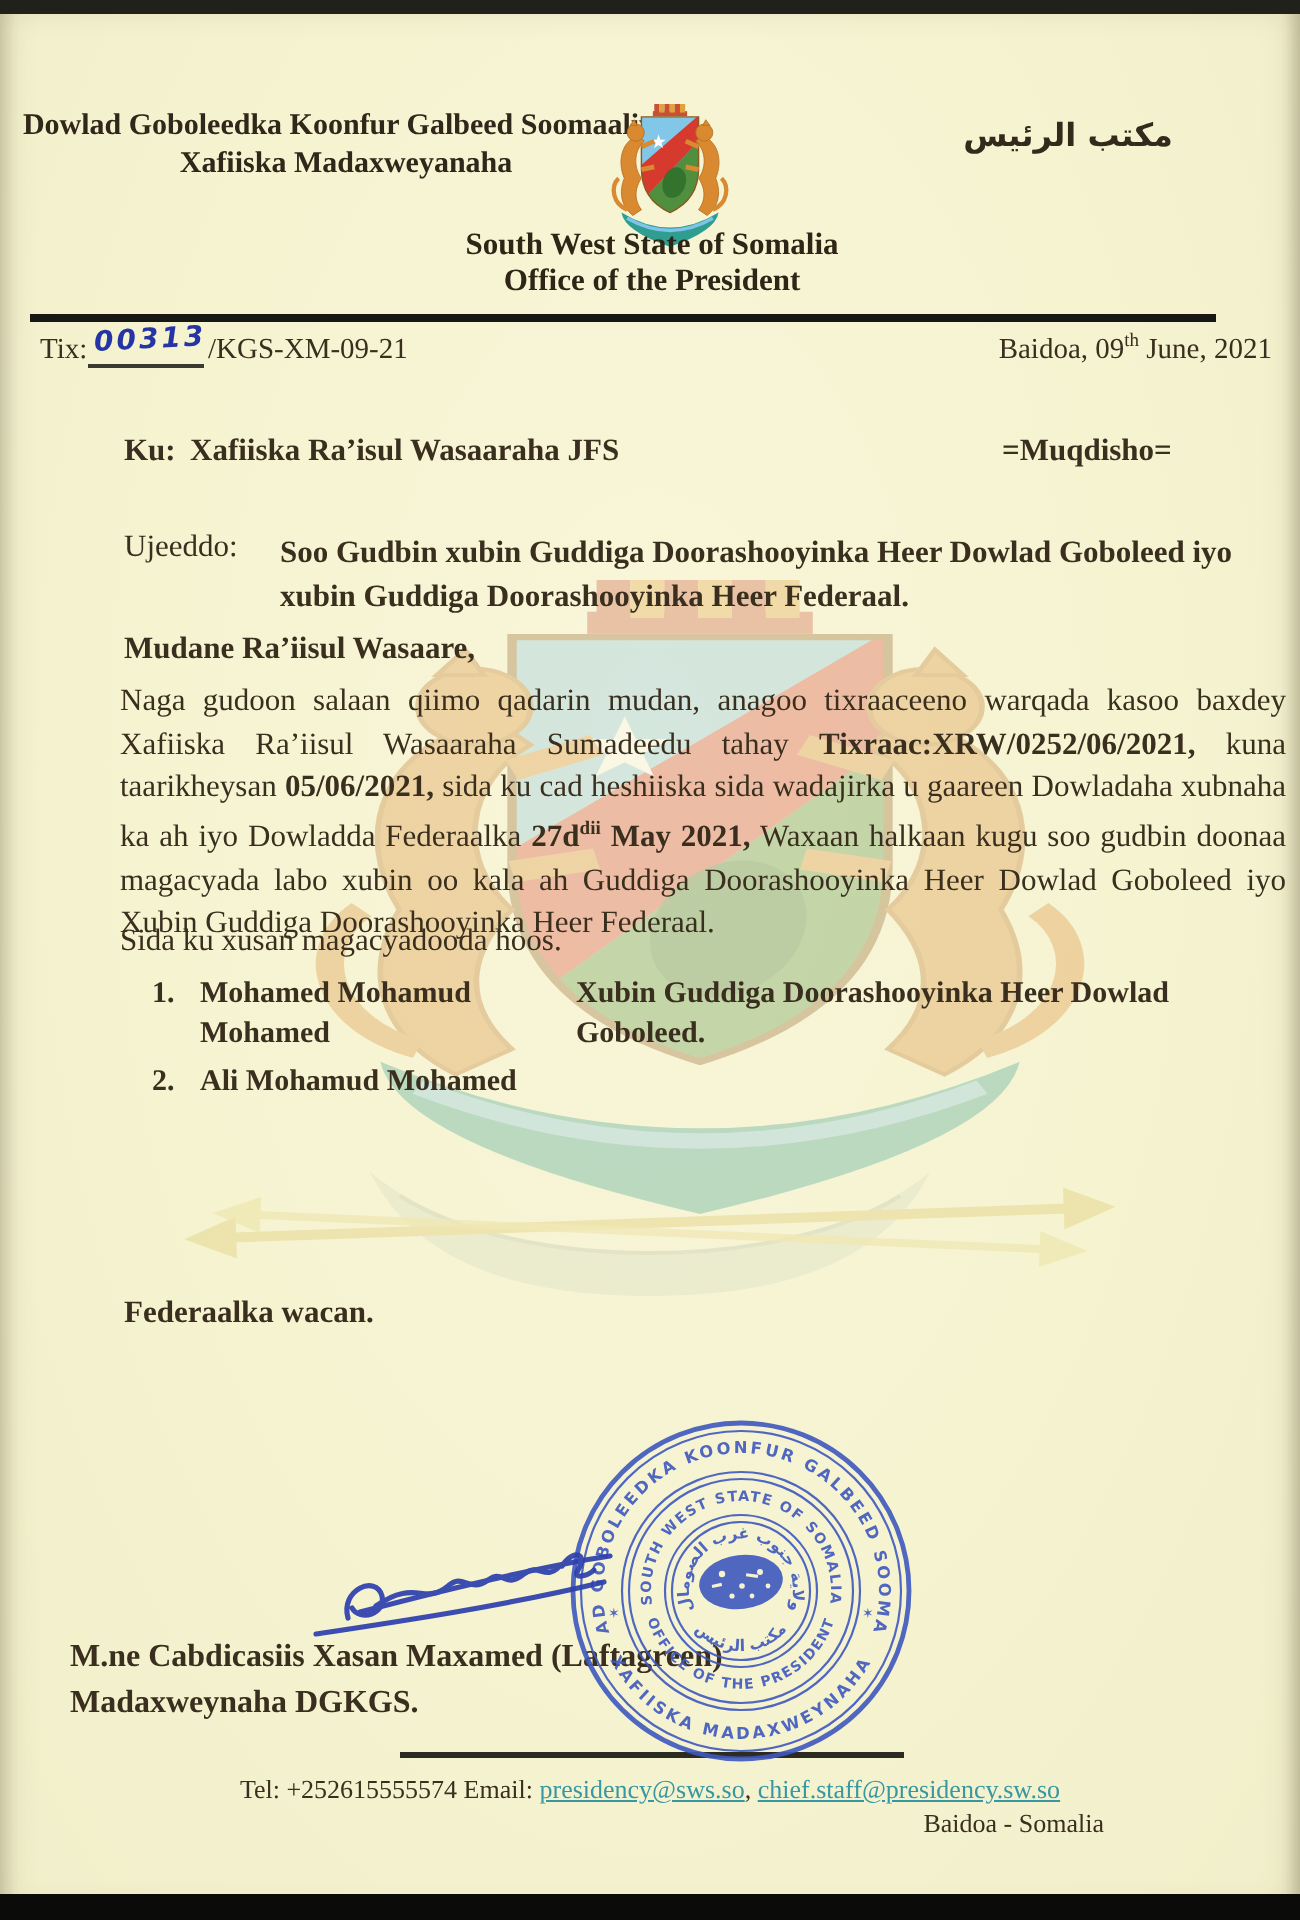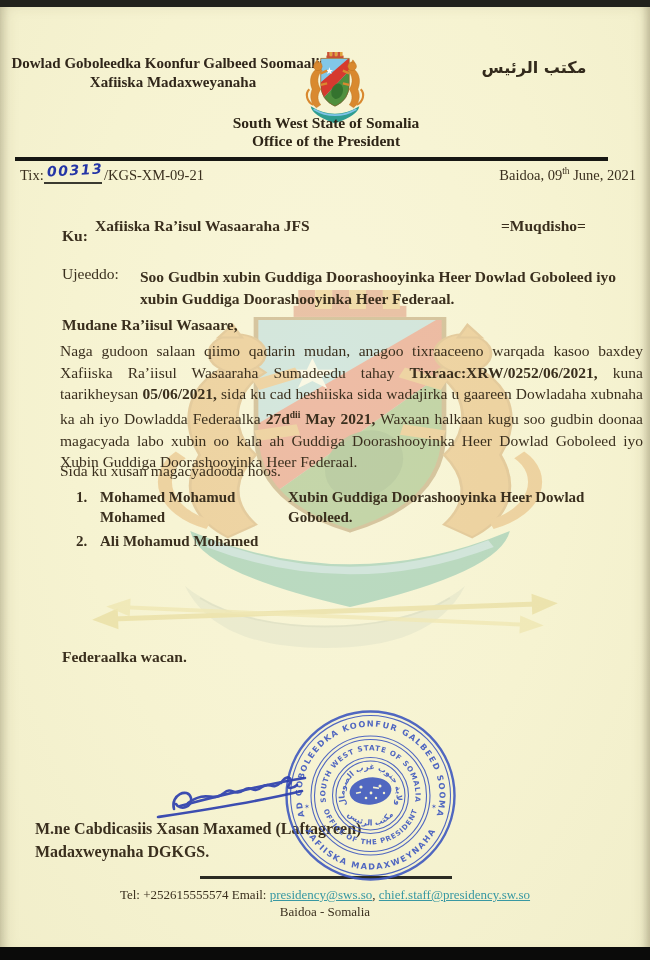--- a/index.html
+++ b/index.html
@@ -17,41 +17,41 @@
   .hdr-left{left:6px;top:54px;width:334px;text-align:center;font-weight:bold;font-size:15px;line-height:19px;color:#30261a;}
   .hdr-arabic{left:425px;top:56px;width:218px;text-align:center;font-weight:bold;font-size:16px;line-height:24px;font-family:"DejaVu Sans",sans-serif;color:#332a1c;}
   .hdr-eng{left:170px;top:114px;width:312px;text-align:center;font-weight:bold;font-size:15.5px;line-height:18px;color:#2e2517;}
   .rule-main{left:15px;top:157px;width:593px;height:4px;background:#171713;}
   .ref-label{left:20px;top:167px;font-size:14.5px;}
   .ref-hand{left:47px;top:162px;font-family:"DejaVu Sans",sans-serif;font-style:italic;font-weight:bold;font-size:14px;color:#2535a6;transform:rotate(-3deg);letter-spacing:1.5px;}
   .ref-underline{left:44px;top:182px;width:58px;height:2px;background:#3a3a30;}
   .ref-suffix{left:104px;top:167px;font-size:14.5px;}
   .date-line{right:14px;top:166px;font-size:14.5px;text-align:right;}
   sup{font-size:9.5px;}
-  .ku-label{left:62px;top:227px;font-size:15.5px;font-weight:bold;text-align:center;}
+  .ku-label{left:62px;top:217px;font-size:15.5px;font-weight:bold;text-align:center;}
   .ku-text{left:95px;top:217px;font-size:15.5px;font-weight:bold;}
   .ku-city{left:501px;top:217px;font-size:15.5px;font-weight:bold;}
   .subj-label{left:62px;top:265px;font-size:15.5px;font-weight:normal;}
   .subj-text{left:140px;top:266px;width:478px;font-size:15.5px;line-height:22px;font-weight:bold;}
   .salutation{left:62px;top:316px;font-size:15.5px;font-weight:bold;}
   .body-par{left:60px;top:340px;width:583px;font-size:15.5px;line-height:21.6px;text-align:justify;}
   .list-intro{left:60px;top:462px;font-size:15.5px;}
   .nominees{left:76px;top:487px;width:572px;display:grid;grid-template-columns:24px 188px 1fr;row-gap:4px;font-size:15px;font-weight:bold;line-height:20px;}
   .closing{left:62px;top:648px;font-size:15.5px;font-weight:bold;}
   .signatory1{left:35px;top:820px;font-size:16px;font-weight:bold;z-index:4;}
   .signatory2{left:35px;top:843px;font-size:16px;font-weight:bold;z-index:4;}
   .sig-svg{left:150px;top:765px;z-index:6;}
   .stamp-svg{left:283px;top:708px;z-index:5;opacity:.9;}
   .wm{opacity:.3;z-index:1;}
   .wm2{opacity:.32;z-index:1;}
   .content-layer{position:relative;z-index:3;}
   .foot-rule{left:200px;top:876px;width:252px;height:3px;background:#2b2b22;}
   .foot1{left:85px;top:887px;width:480px;text-align:center;font-size:13px;color:#3a2f1e;}
   .foot1 a{color:#3898a2;text-decoration:underline;}
-  .foot2{left:85px;top:904px;width:480px;text-align:center;font-size:13px;}
+  .foot2{left:72px;top:904px;width:480px;text-align:right;font-size:13px;}
 </style>
 </head>
 <body>
 
 <div id="page">
 
   <svg width="0" height="0" style="position:absolute" aria-hidden="true">
     <defs>
       <clipPath id="shieldClip">
           <path d="M30,9 h40 v36 q0,22 -20,31 q-20,-9 -20,-31 z"></path>

